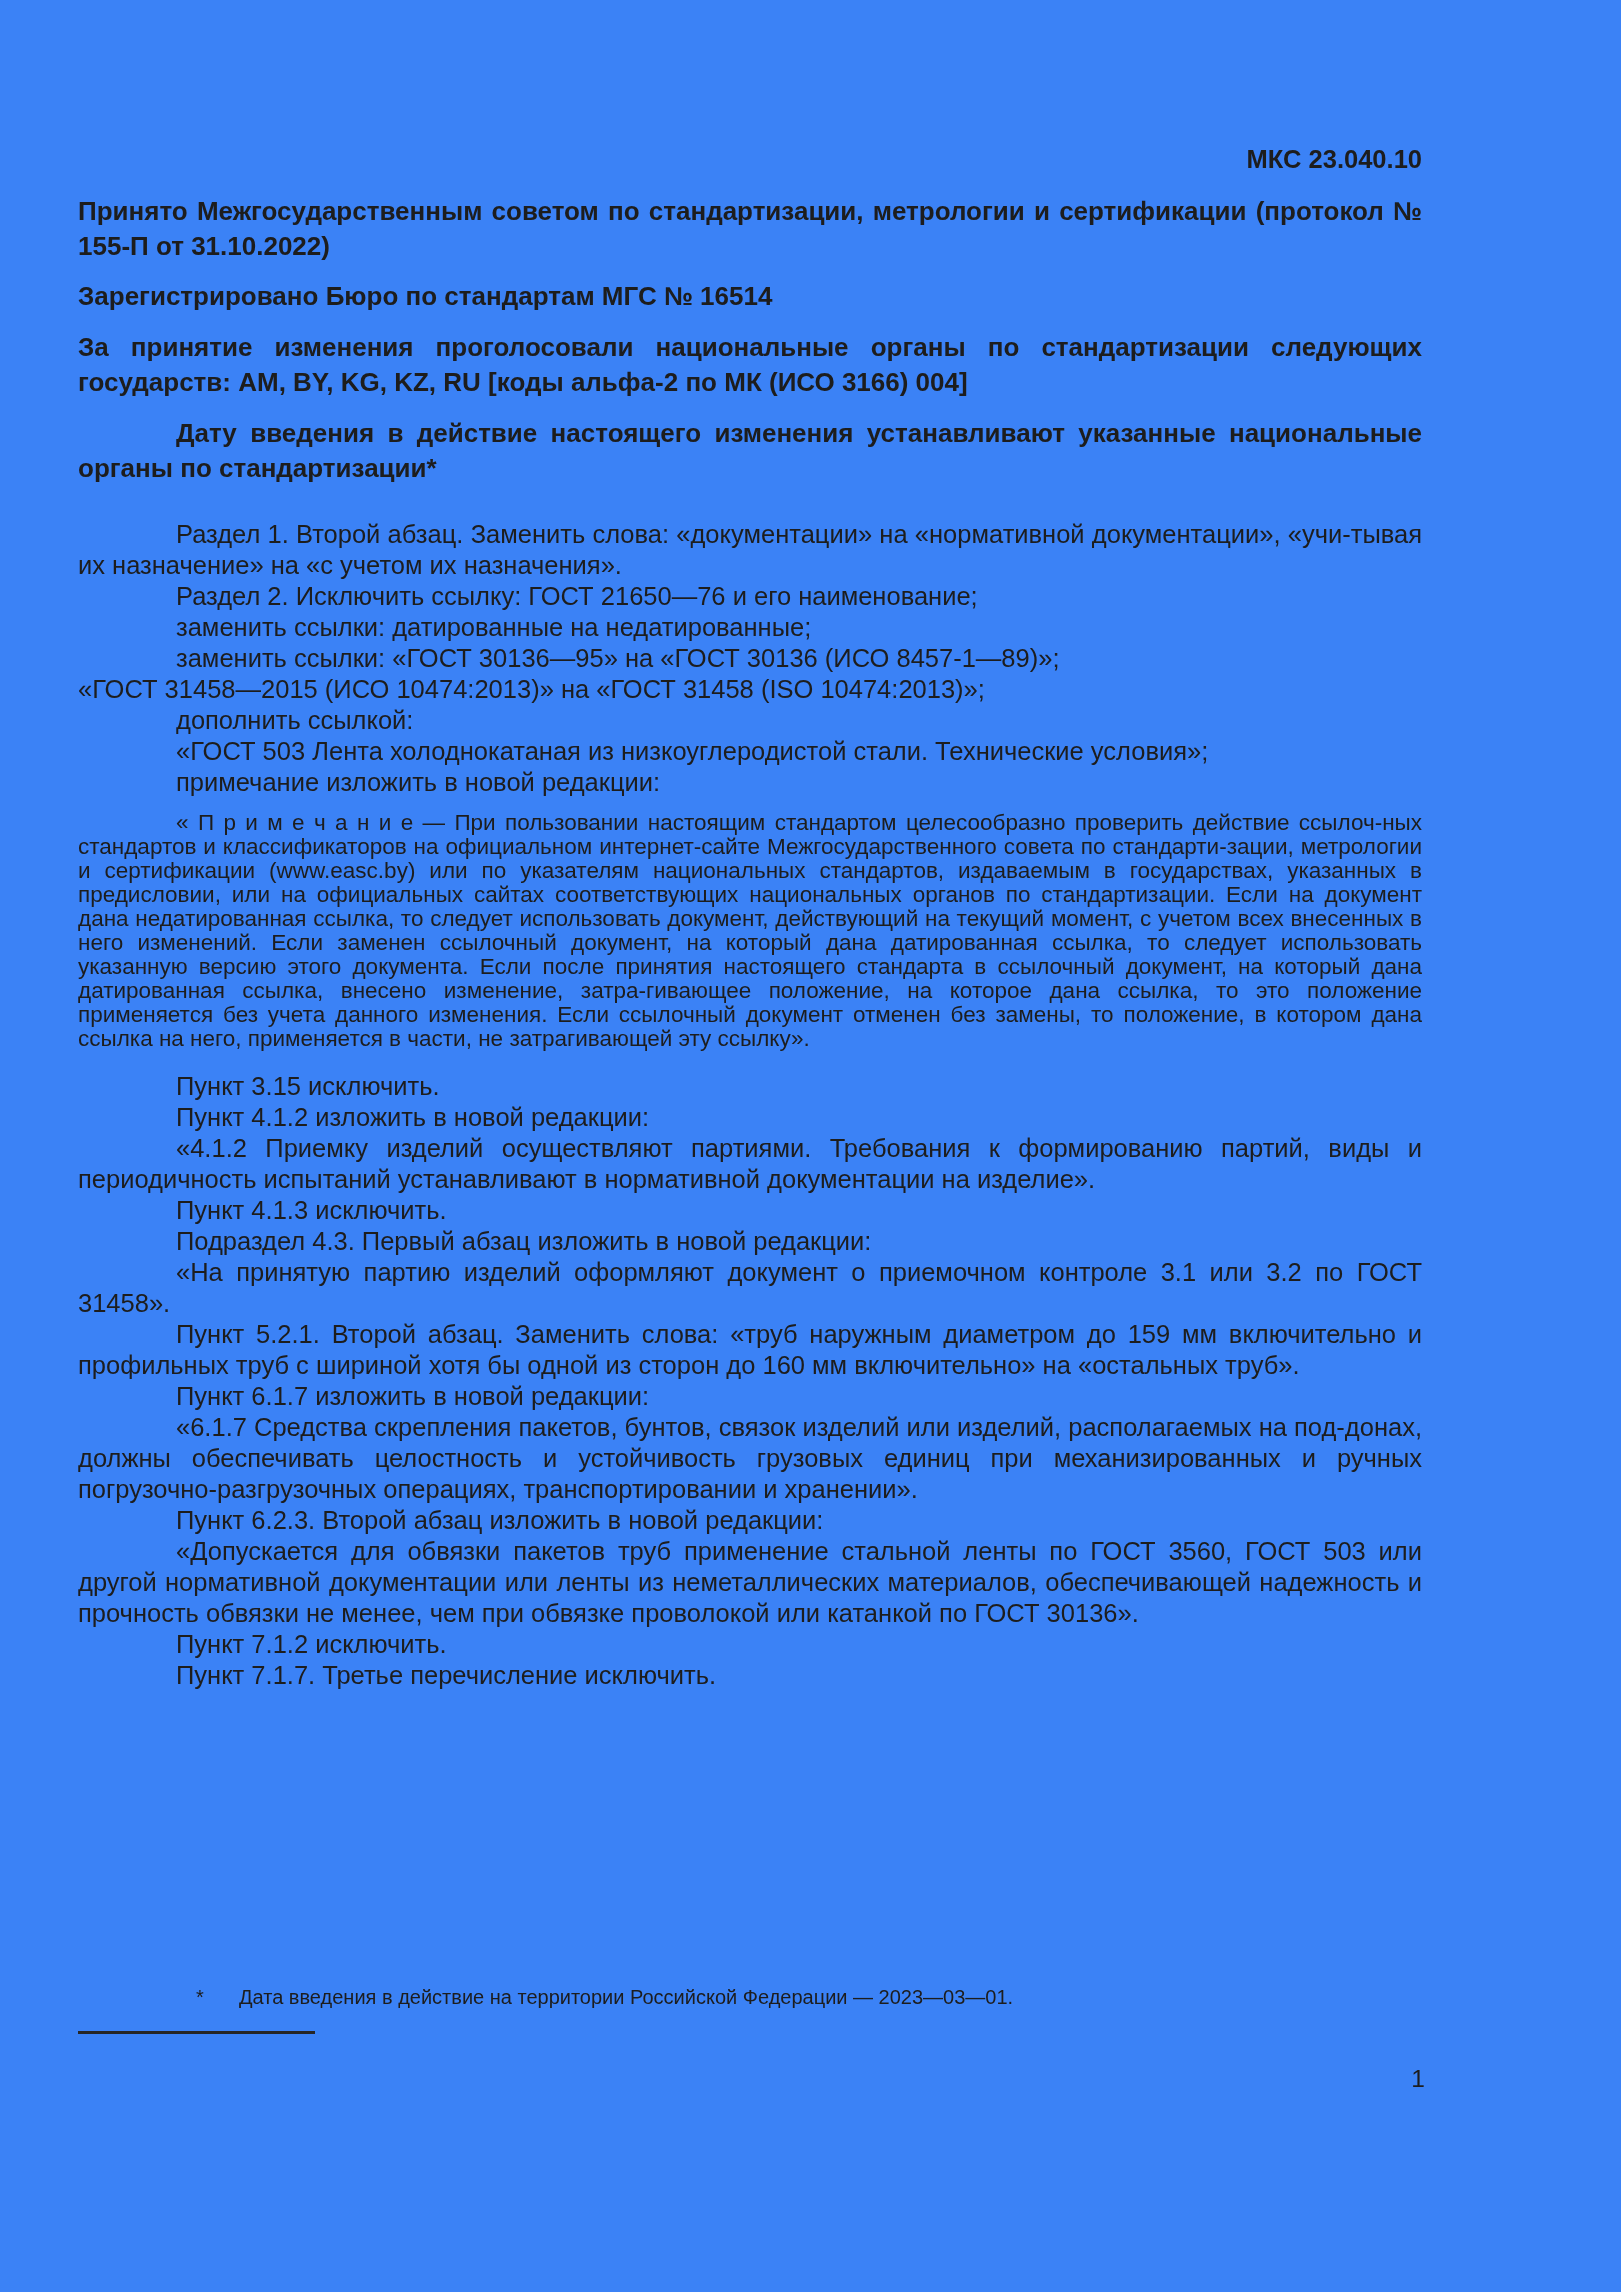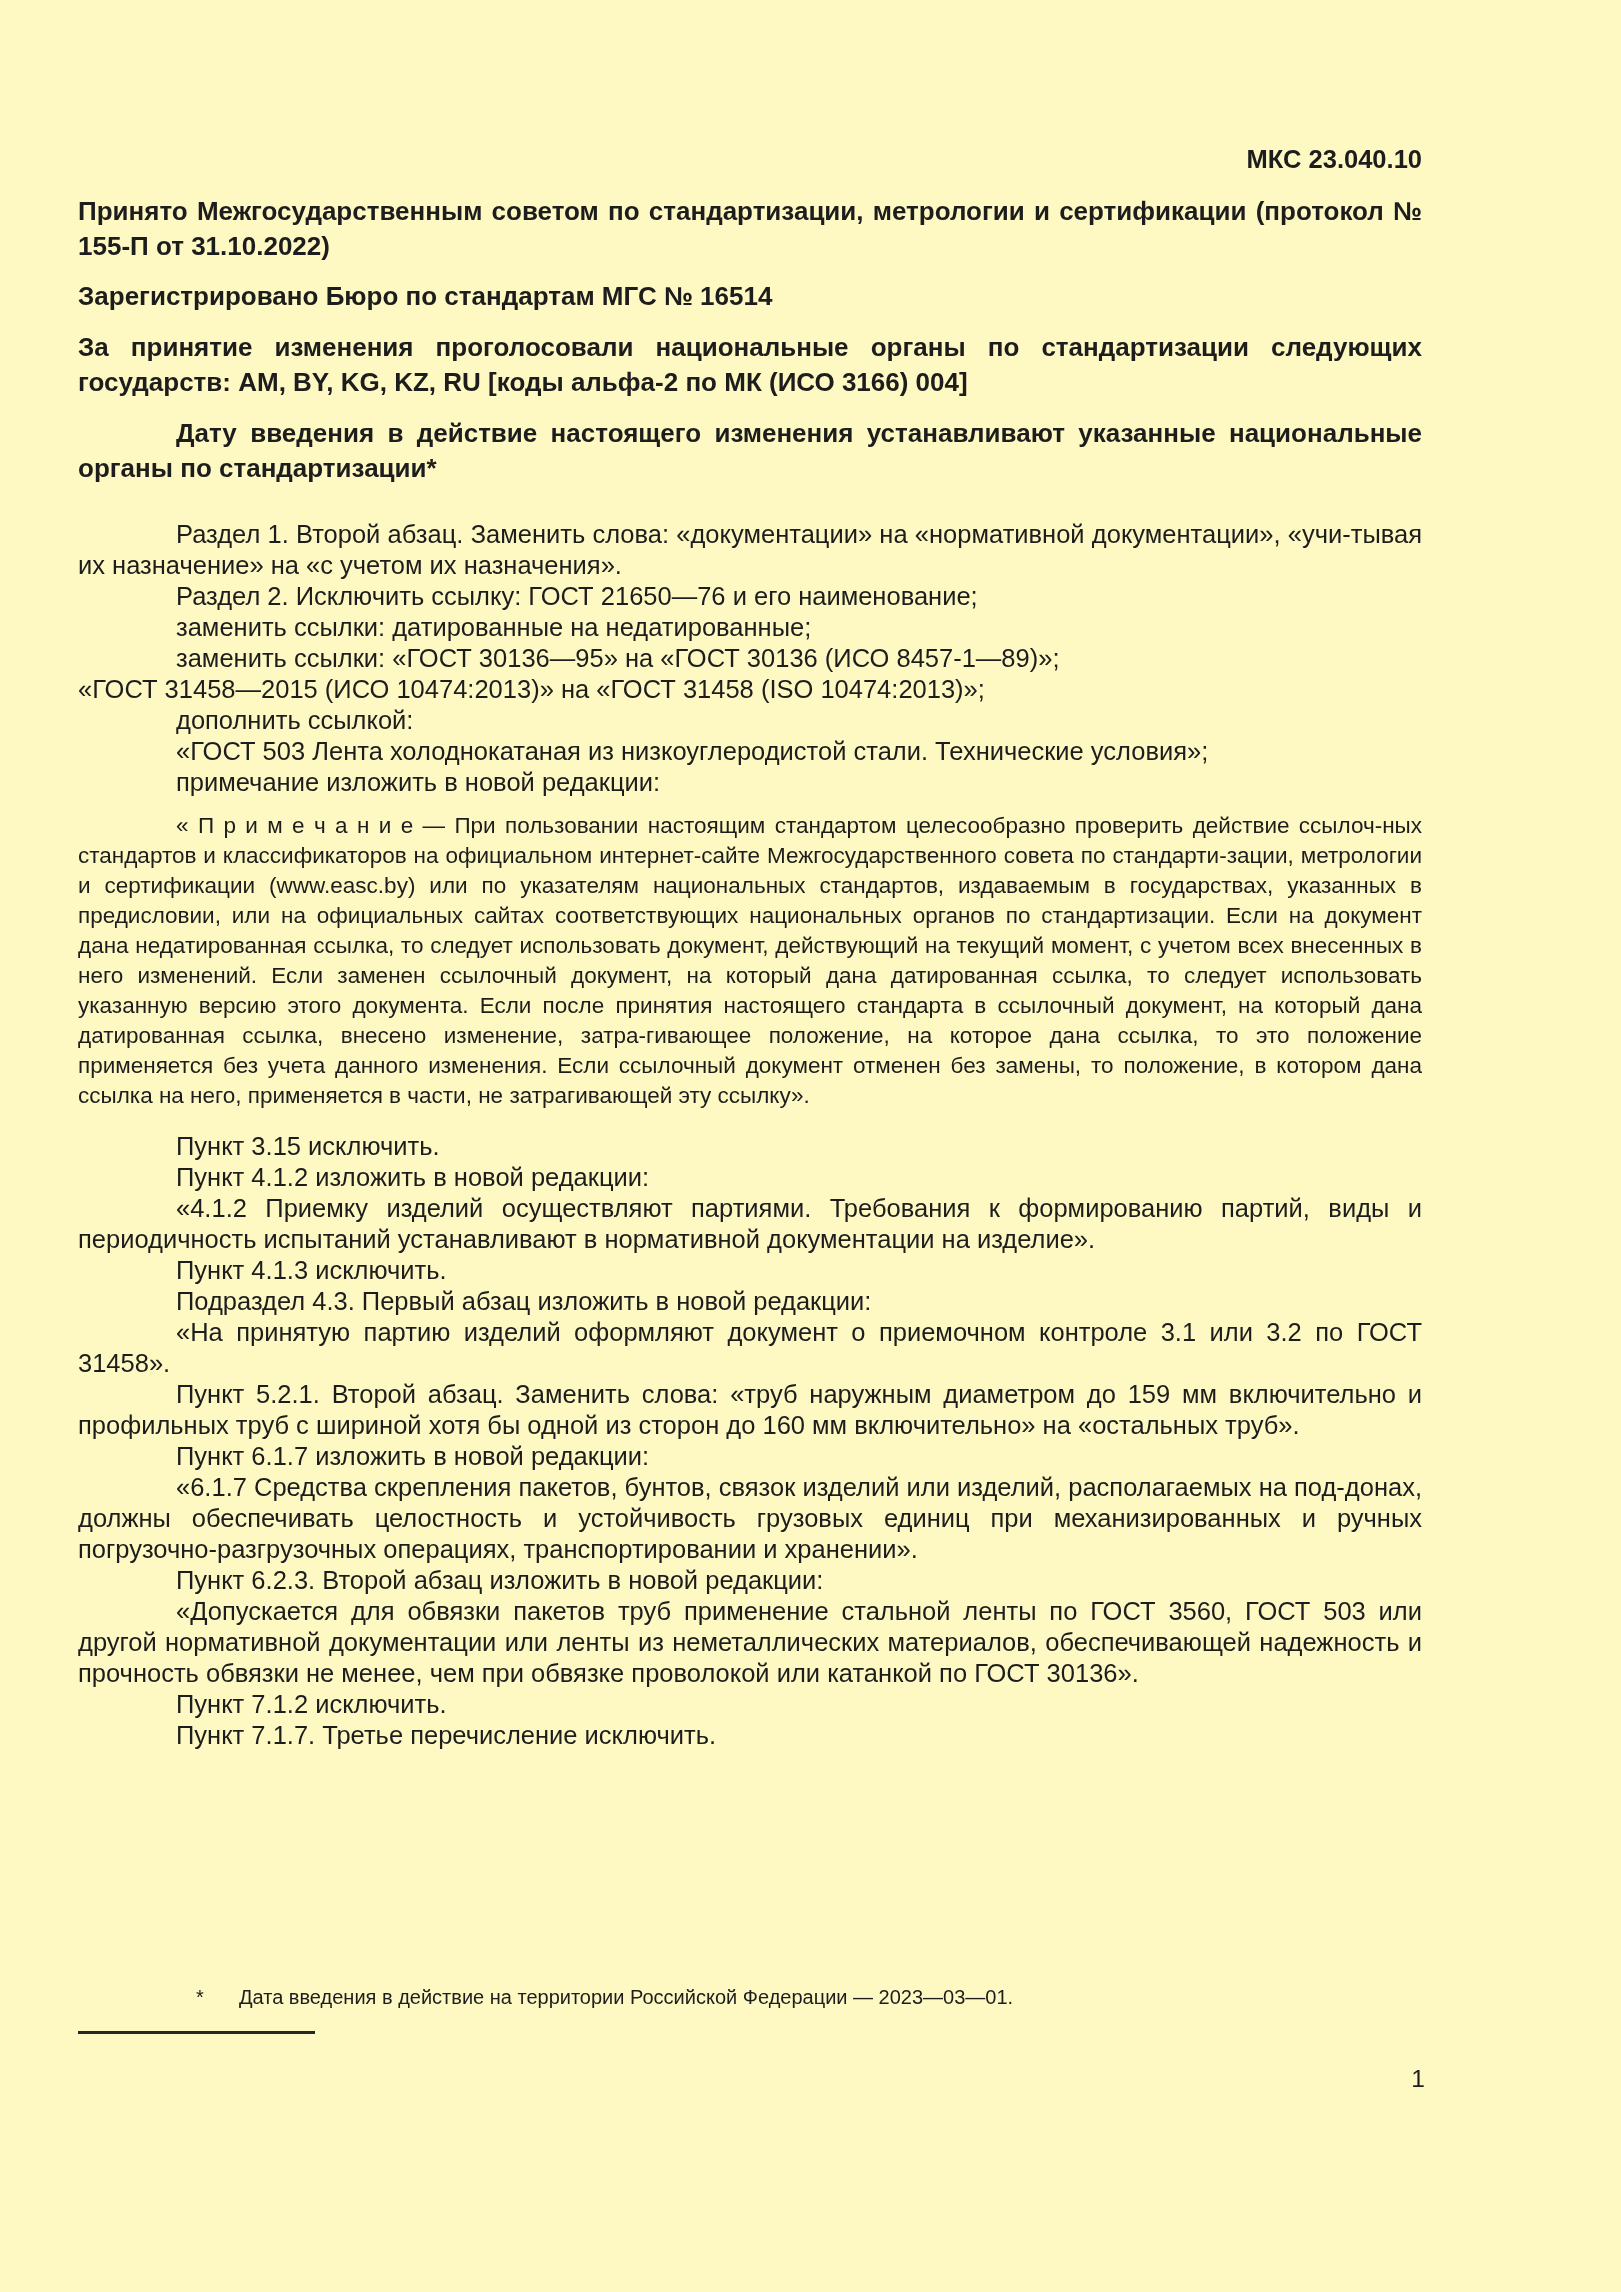--- a/index.html
+++ b/index.html
@@ -1,20 +1,20 @@
 <!DOCTYPE html>
 <html lang="ru"><head>
 <meta charset="utf-8">
 <style>
   html,body { margin:0; padding:0; background:#d6d7d8; }
   .page {
     position:relative;
     width:1621px; height:2293px;
     margin:0 auto;
-    background:#fef9c3;
+    background:#3b82f6;
     font-family:"Liberation Sans", sans-serif;
     color:#1d1d1d;
     overflow:hidden;
   }
   .content {
     position:absolute;
     left:78px; top:143px;
     width:1344px;
   }
   .mks {
@@ -36,21 +36,21 @@
   .sec2 { margin-top:20px; }
   p.b {
     font-size:25.5px;
     line-height:31px;
     text-align:justify;
     margin:0;
   }
   p.b.ind { text-indent:98px; }
   p.note {
     font-size:22.5px;
-    line-height:30px;
+    line-height:24px;
     text-align:justify;
     text-indent:98px;
     margin:13.7px 0 0 0;
   }
   .footnote-rule {
     position:absolute;
     left:78px; top:2031px;
     width:237px; height:2.9px;
     background:#262626;
   }

